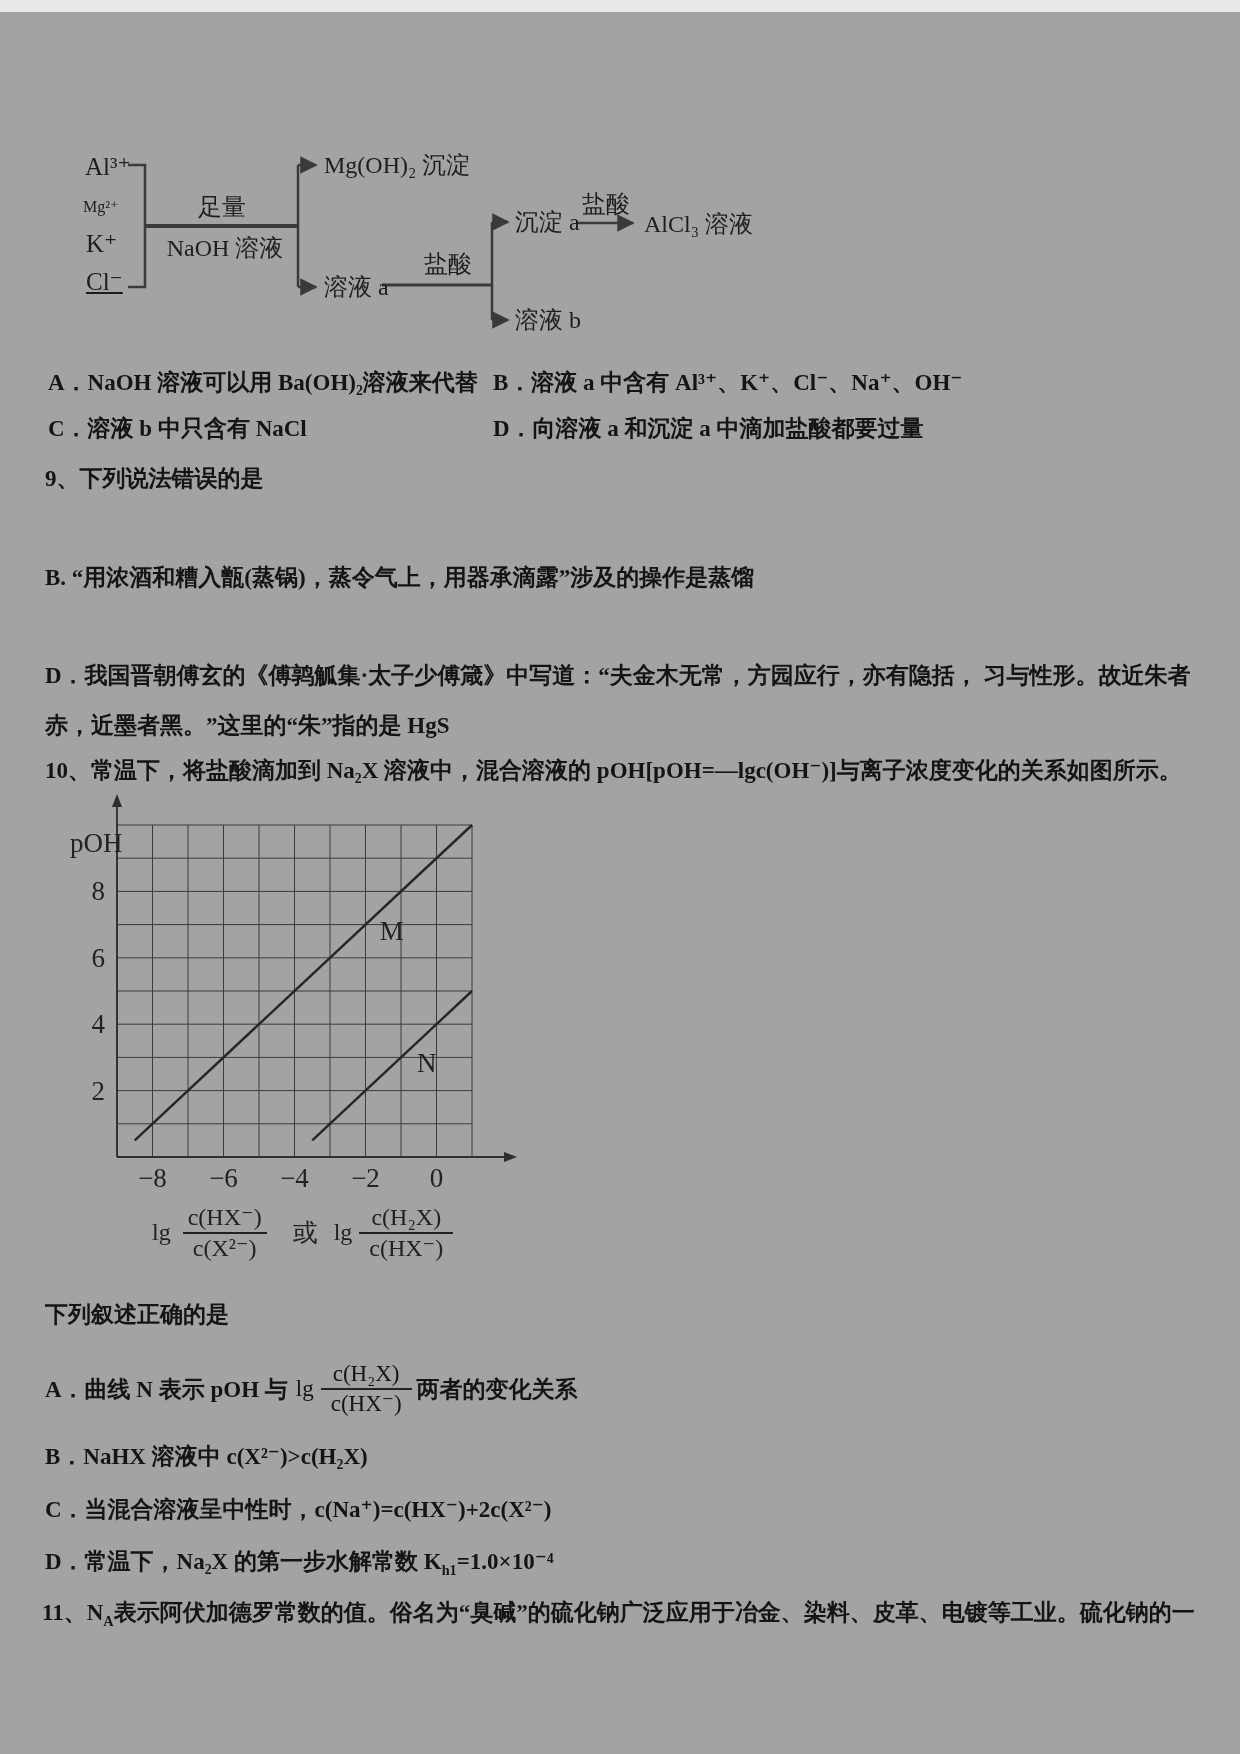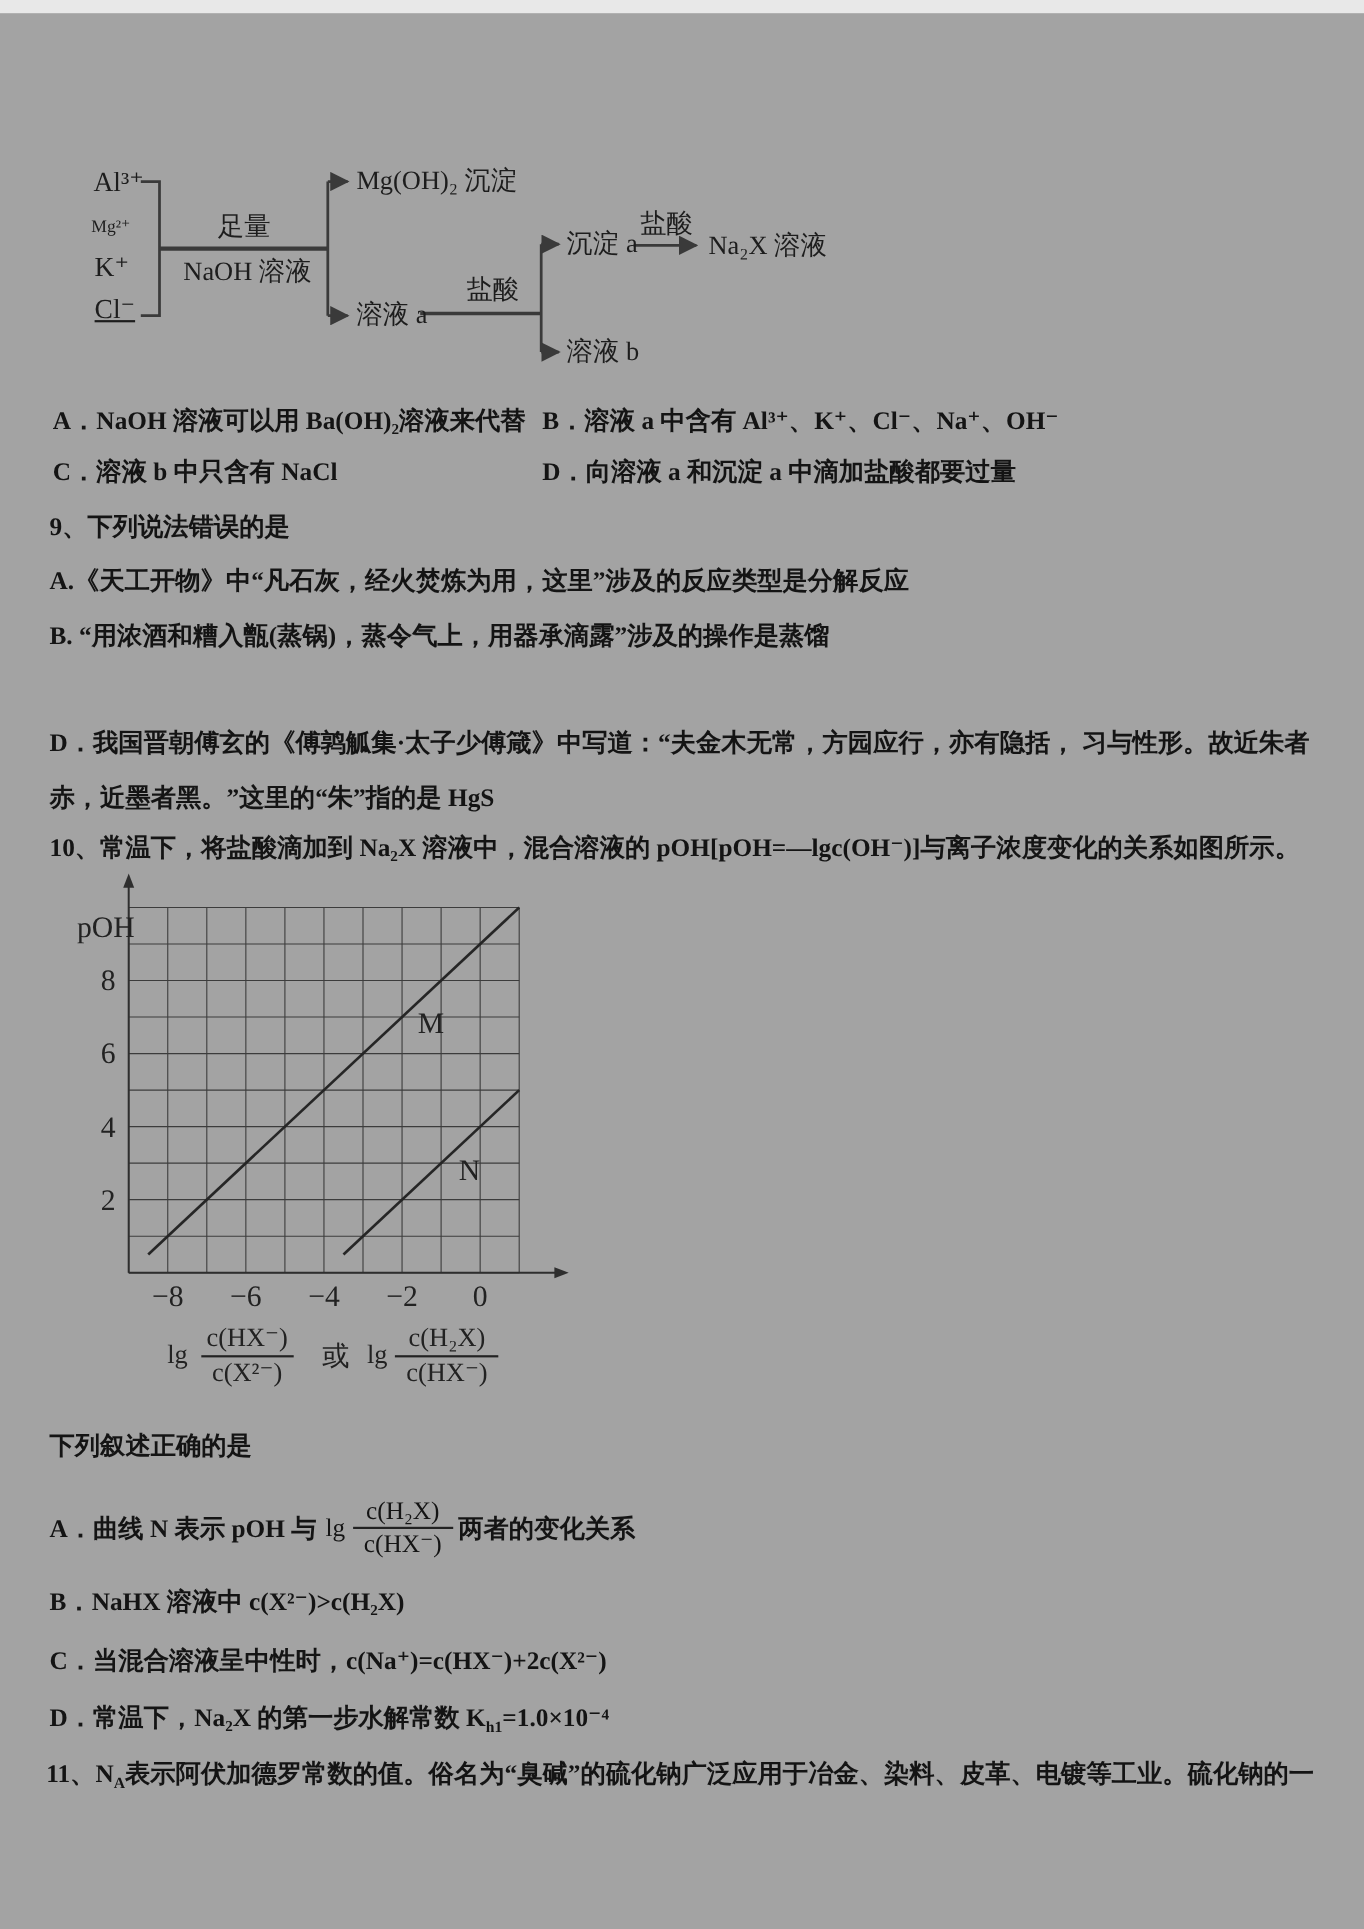--- a/index.html
+++ b/index.html
@@ -50,31 +50,30 @@
     <div class="fig-label vcenter" style="left:23px;top:80px;font-size:16px;">Mg²⁺</div>
     <div class="fig-label vcenter" style="left:26px;top:117px;font-size:25px;">K⁺</div>
     <div class="fig-label vcenter" style="left:26px;top:155px;font-size:25px;text-decoration:underline;">Cl⁻</div>
     <div class="fig-label centered" style="left:162px;top:80px;">足量</div>
     <div class="fig-label centered" style="left:165px;top:121px;">NaOH 溶液</div>
     <div class="fig-label vcenter" style="left:264px;top:38px;">Mg(OH)₂ 沉淀</div>
     <div class="fig-label vcenter" style="left:264px;top:160px;">溶液 a</div>
     <div class="fig-label centered" style="left:388px;top:137px;">盐酸</div>
     <div class="fig-label vcenter" style="left:455px;top:95px;">沉淀 a</div>
     <div class="fig-label centered" style="left:546px;top:77px;">盐酸</div>
-    <div class="fig-label vcenter" style="left:584px;top:97px;">Na₂X 溶液</div>
+    <div class="fig-label vcenter" style="left:584px;top:97px;">AlCl₃ 溶液</div>
     <div class="fig-label vcenter" style="left:455px;top:193px;">溶液 b</div>
   </div>
 
   <div class="line" style="left:48px;top:356px;">A．NaOH 溶液可以用 Ba(OH)₂溶液来代替</div>
   <div class="line" style="left:493px;top:356px;">B．溶液 a 中含有 Al³⁺、K⁺、Cl⁻、Na⁺、OH⁻</div>
   <div class="line" style="left:48px;top:402px;">C．溶液 b 中只含有 NaCl</div>
   <div class="line" style="left:493px;top:402px;">D．向溶液 a 和沉淀 a 中滴加盐酸都要过量</div>
 
   <div class="line" style="left:45px;top:452px;">9、下列说法错误的是</div>
-  <div class="line" style="left:45px;top:501px;">A.《天工开物》中“凡石灰，经火焚炼为用，这里”涉及的反应类型是分解反应</div>
   <div class="line" style="left:45px;top:551px;">B. “用浓酒和糟入甑(蒸锅)，蒸令气上，用器承滴露”涉及的操作是蒸馏</div>
   <div class="line" style="left:45px;top:649px;">D．我国晋朝傅玄的《傅鹑觚集·太子少傅箴》中写道：“夫金木无常，方园应行，亦有隐括， 习与性形。故近朱者</div>
   <div class="line" style="left:45px;top:699px;">赤，近墨者黑。”这里的“朱”指的是 HgS</div>
 
   <div class="line" style="left:45px;top:744px;">10、常温下，将盐酸滴加到 Na₂X 溶液中，混合溶液的 pOH[pOH=—lgc(OH⁻)]与离子浓度变化的关系如图所示。</div>
 
   <svg id="chart" width="520" height="400" viewBox="0 0 520 400" style="position:absolute;left:66px;top:778px;">
       <g stroke="#3c3c3c" stroke-width="1" fill="none">
         <line x1="51" y1="35" x2="51" y2="367"></line>
         <line x1="86.5" y1="35" x2="86.5" y2="367"></line>

